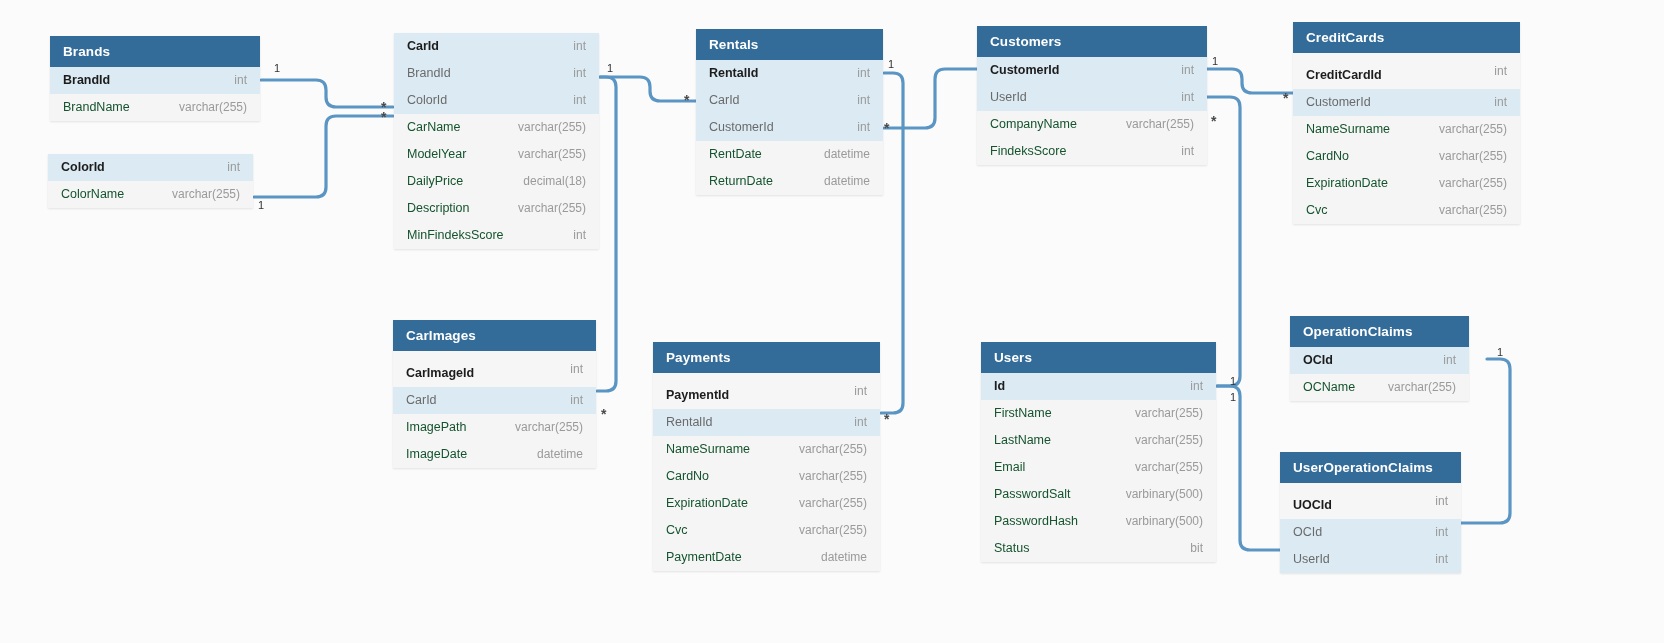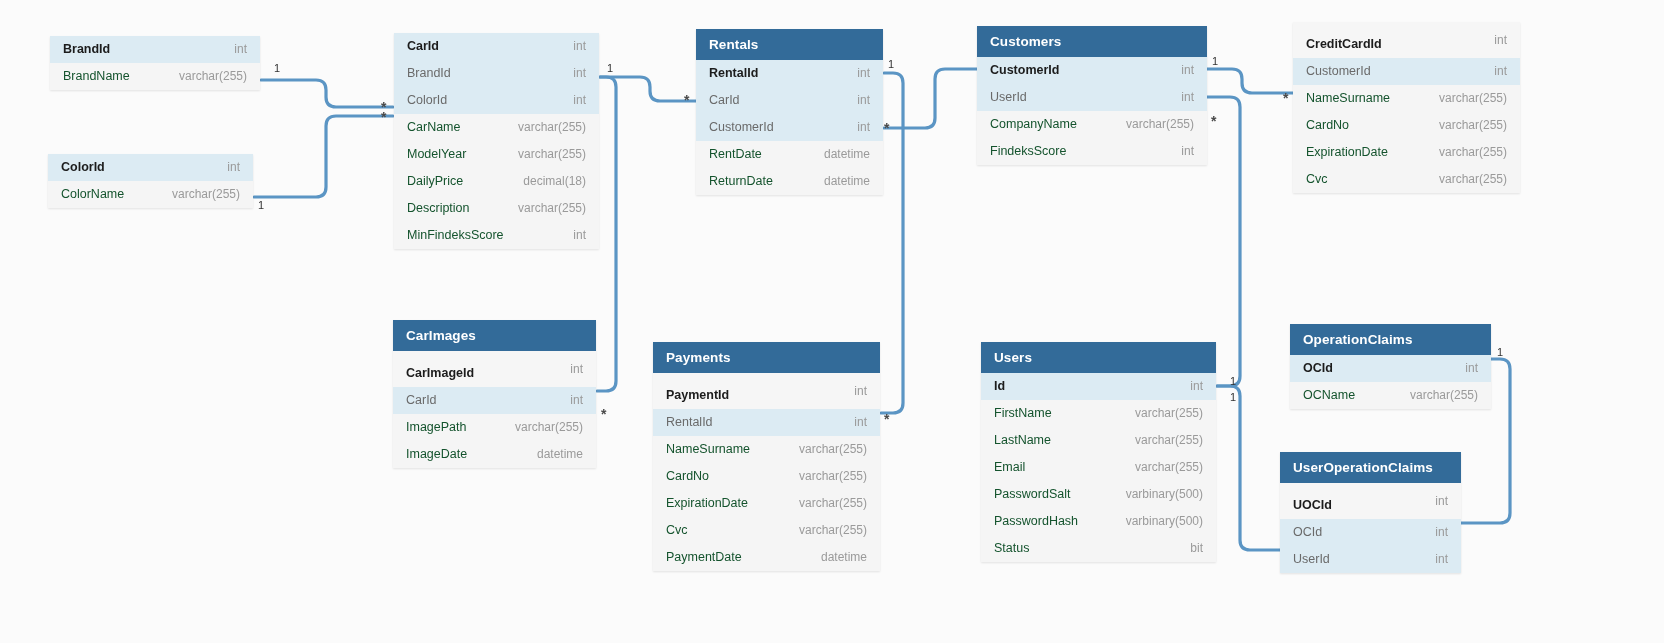--- a/index.html
+++ b/index.html
@@ -82,20 +82,21 @@
 
     <path d="M 1207 97 L 1230 97 Q 1240 97 1240 107 L 1240 376 Q 1240 386 1230 386 L 1217 386"></path>
 
     <path d="M 1217 386 L 1230 386 Q 1240 386 1240 396 L 1240 540 Q 1240 550 1250 550 L 1280 550"></path>
 
     <path d="M 1487 359 L 1500 359 Q 1510 359 1510 369 L 1510 513 Q 1510 523 1500 523 L 1461 523"></path>
   </svg>
 
   <div id="tables-layer">
       <div class="tbl" style="left: 50px; top: 36px; width: 210px;">
+        <div class="tbl-head">Brands</div>
         <div class="row pkfk">
           <span class="cname">BrandId</span>
           <span class="ctype">int</span>
         </div>
         <div class="row ">
           <span class="cname">BrandName</span>
           <span class="ctype">varchar(255)</span>
         </div>
       </div>
       <div class="tbl" style="left: 48px; top: 154px; width: 205px;">
@@ -259,20 +260,21 @@
         <div class="row ">
           <span class="cname">PasswordHash</span>
           <span class="ctype">varbinary(500)</span>
         </div>
         <div class="row ">
           <span class="cname">Status</span>
           <span class="ctype">bit</span>
         </div>
       </div>
       <div class="tbl" style="left: 1293px; top: 22px; width: 227px;">
+        <div class="tbl-head">CreditCards</div>
         <div class="row pk">
           <span class="cname">CreditCardId</span>
           <span class="ctype">int</span>
         </div>
         <div class="row fk">
           <span class="cname">CustomerId</span>
           <span class="ctype">int</span>
         </div>
         <div class="row ">
           <span class="cname">NameSurname</span>
@@ -284,21 +286,21 @@
         </div>
         <div class="row ">
           <span class="cname">ExpirationDate</span>
           <span class="ctype">varchar(255)</span>
         </div>
         <div class="row ">
           <span class="cname">Cvc</span>
           <span class="ctype">varchar(255)</span>
         </div>
       </div>
-      <div class="tbl" style="left: 1290px; top: 324px; width: 201px;">
+      <div class="tbl" style="left: 1290px; top: 316px; width: 179px;">
         <div class="tbl-head">OperationClaims</div>
         <div class="row pkfk">
           <span class="cname">OCId</span>
           <span class="ctype">int</span>
         </div>
         <div class="row ">
           <span class="cname">OCName</span>
           <span class="ctype">varchar(255)</span>
         </div>
       </div>

